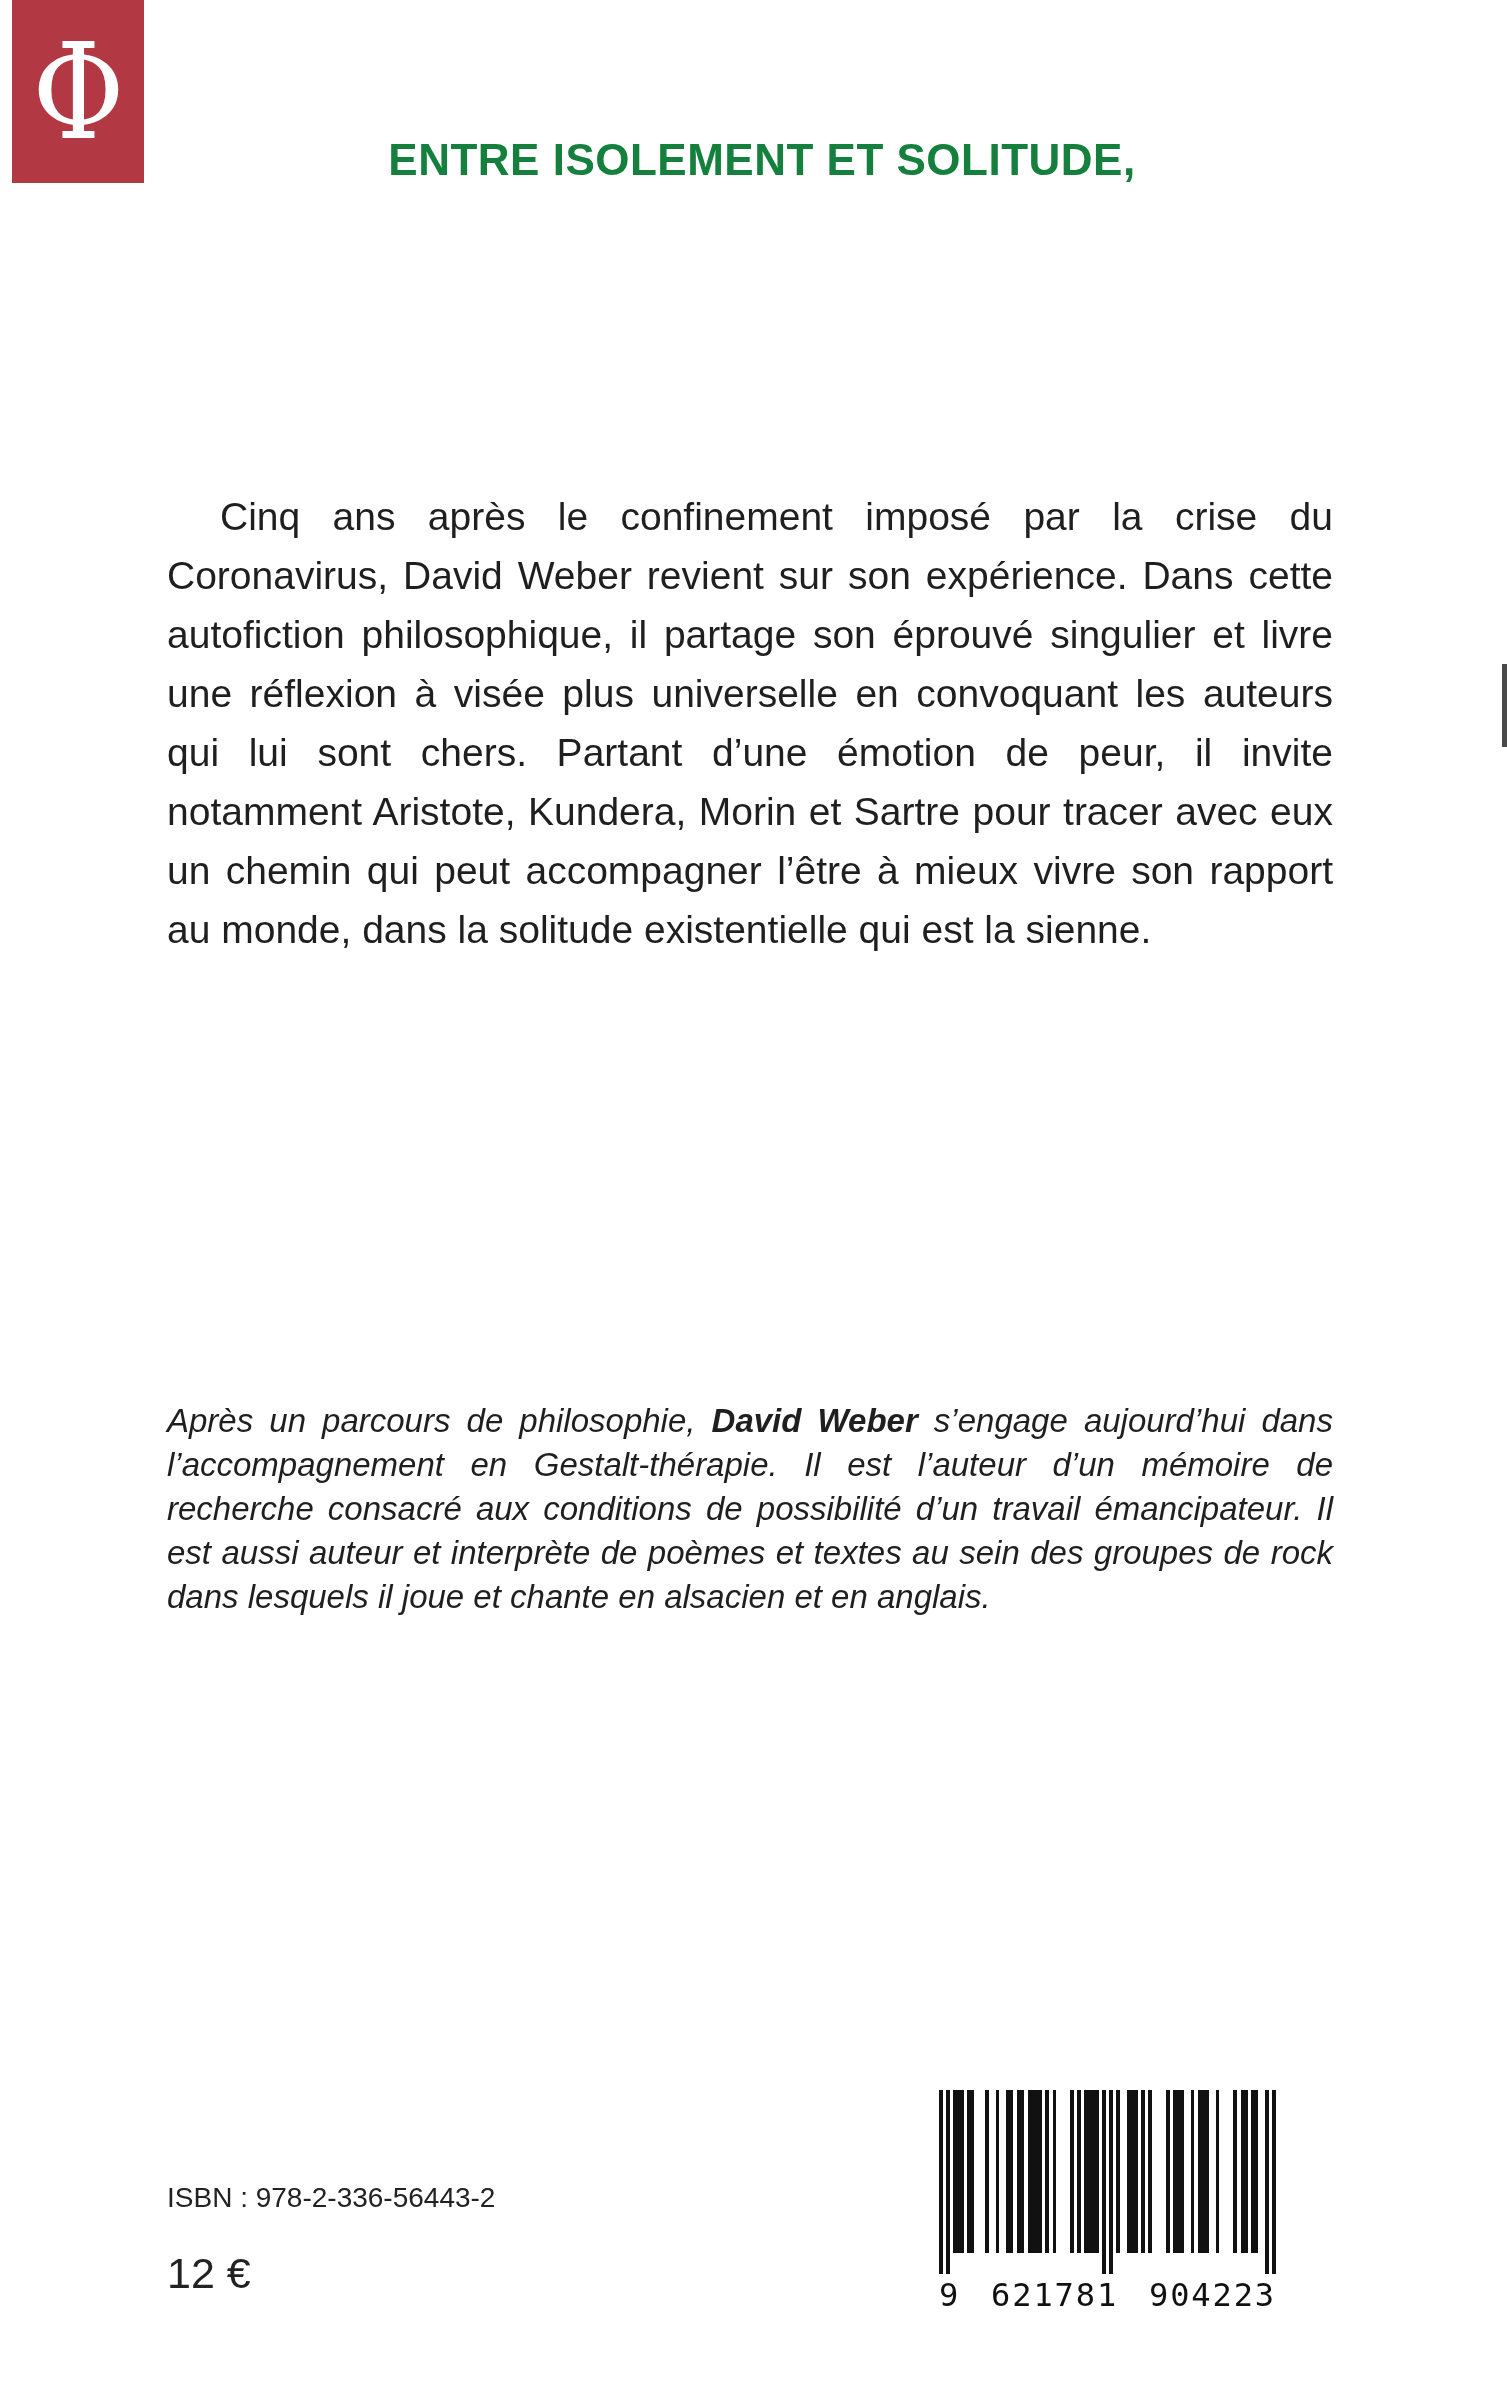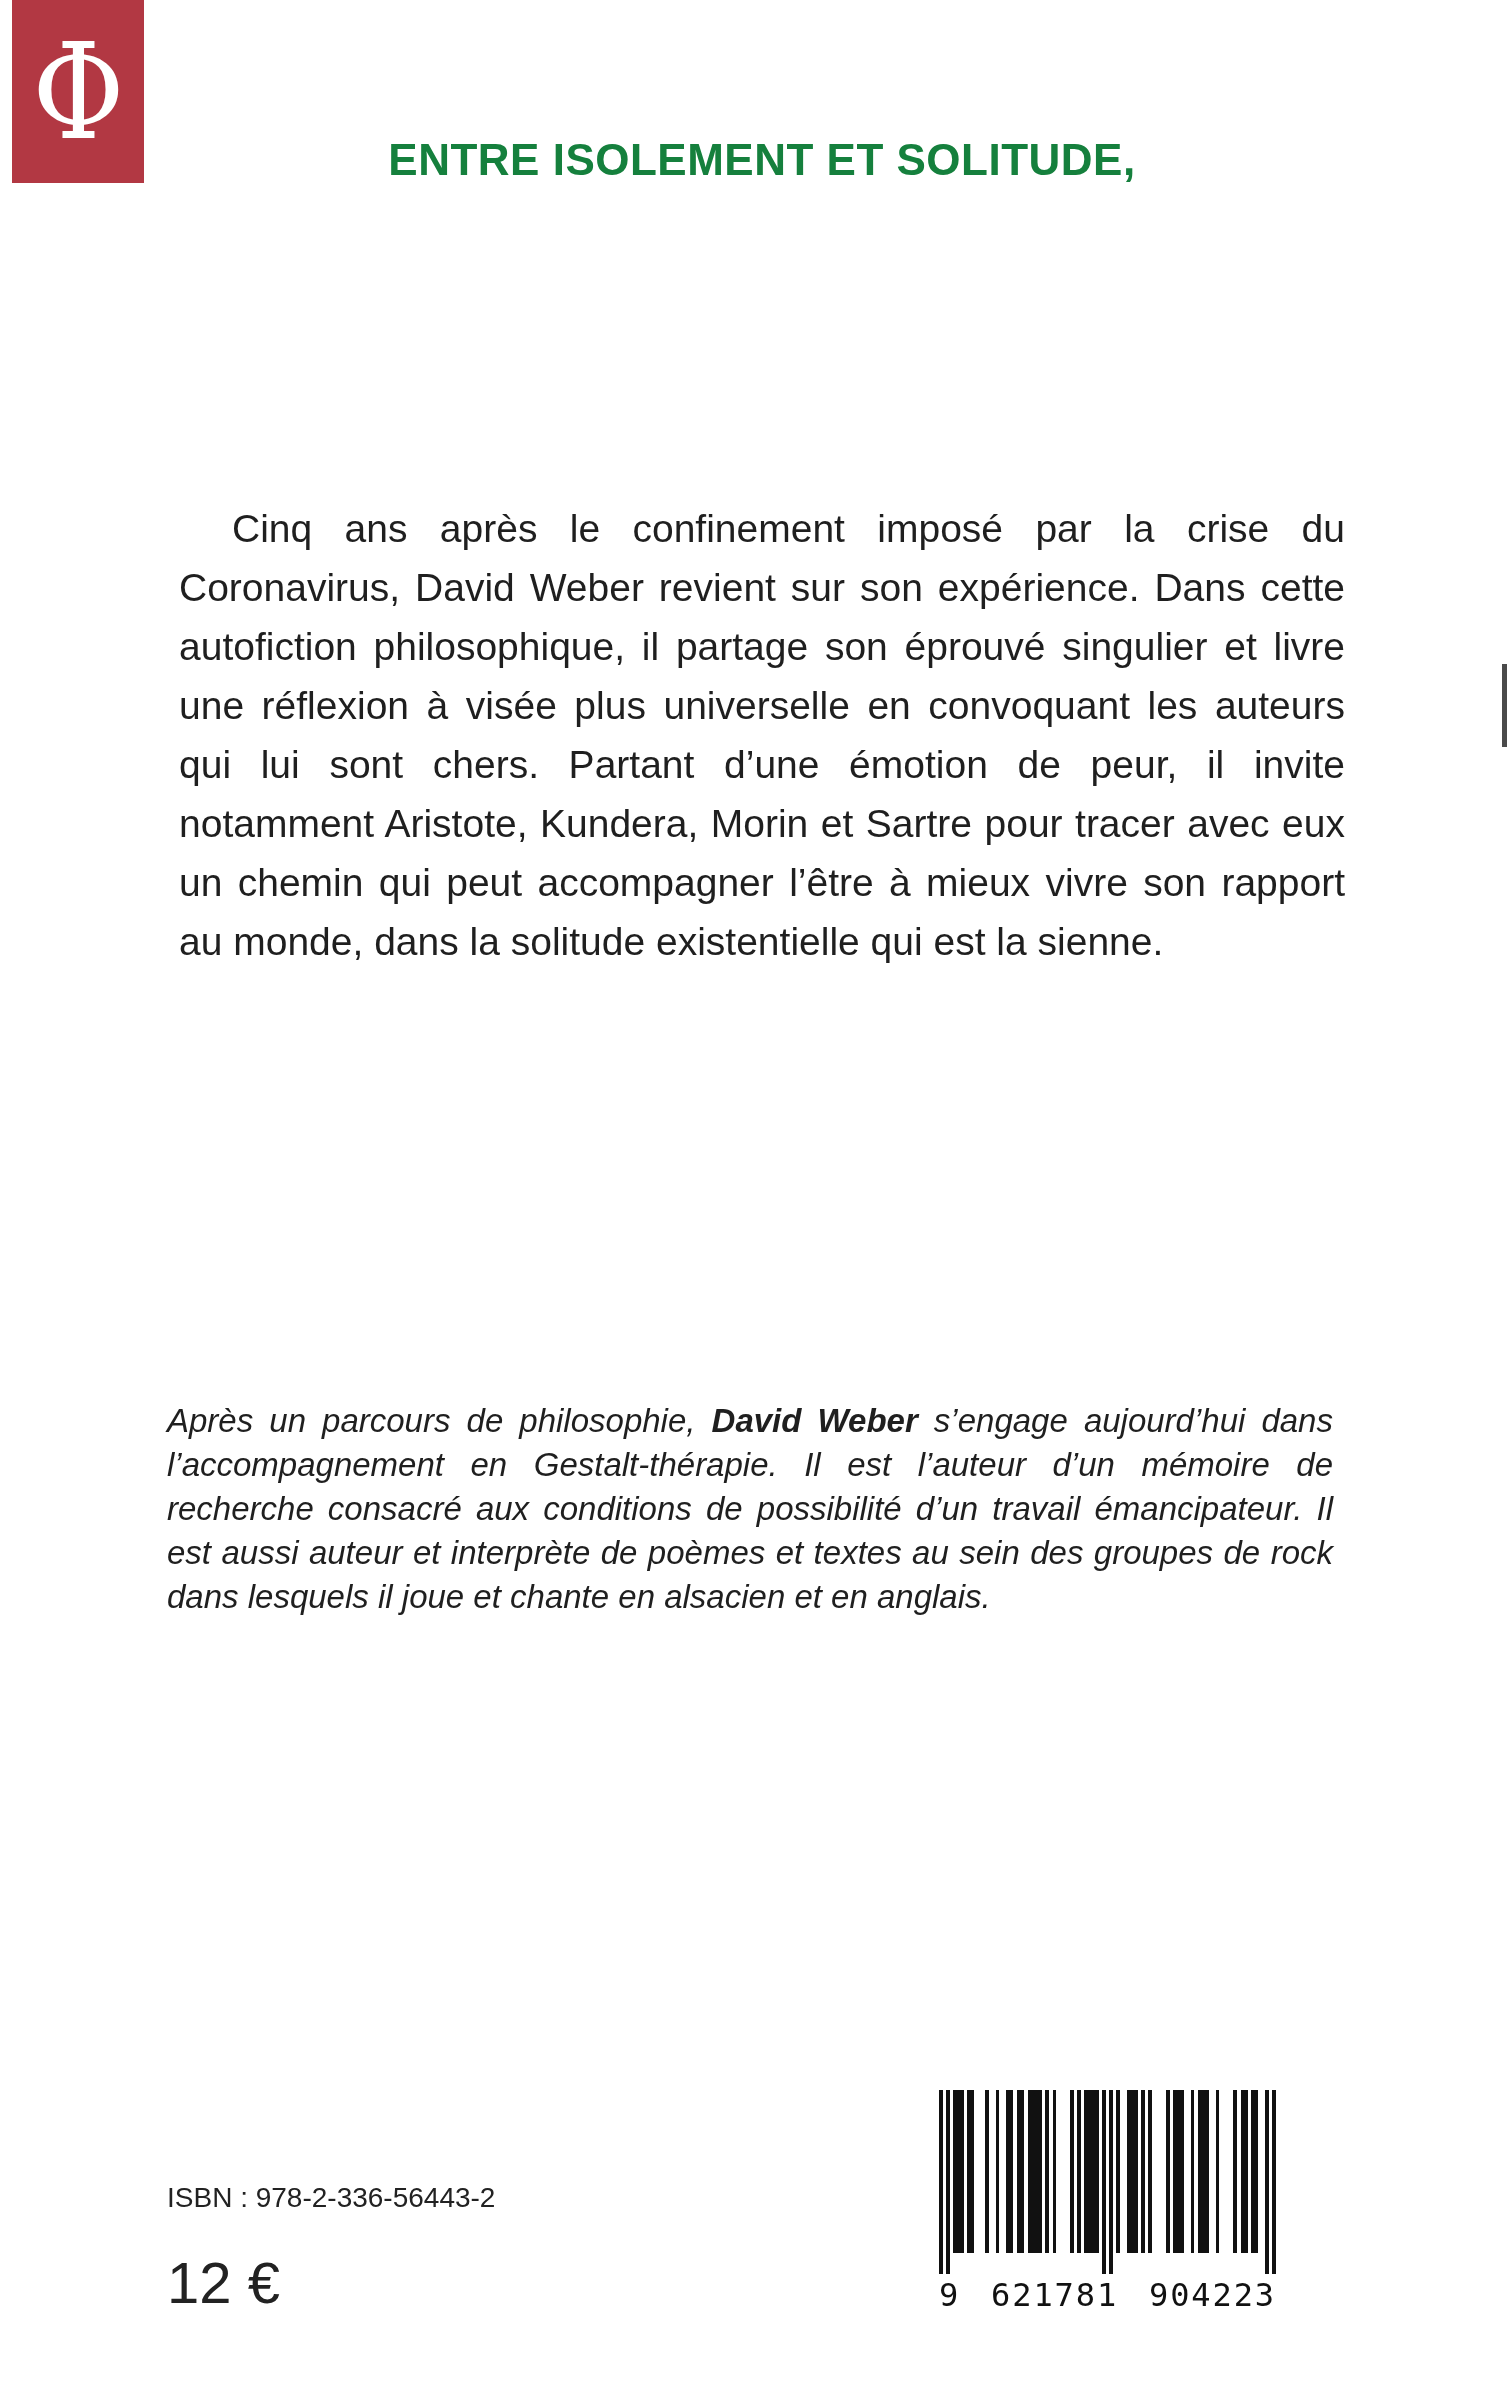--- a/index.html
+++ b/index.html
@@ -52,21 +52,21 @@
     color: #15803d;
   }
   .title span { display: block; }
 
   
   .synopsis {
     position: absolute;
     left: 167px;
     top: 487px;
     width: 1166px;
-    margin: 12px;
+    margin: 0;
     font-size: 39px;
     line-height: 59px;
     text-align: justify;
     text-indent: 53px;
     color: #1f1f1f;
   }
 
   
   .bio {
     position: absolute;
@@ -94,21 +94,21 @@
     position: absolute;
     left: 167px;
     top: 2182px;
     font-size: 28px;
     color: #222222;
   }
   .price {
     position: absolute;
     left: 167px;
     top: 2249px;
-    font-size: 58px;
+    font-size: 43px;
     color: #222222;
   }
 
   
   .barcode {
     position: absolute;
     left: 939px;
     top: 2090px;
     width: 337px;
     height: 223px;

